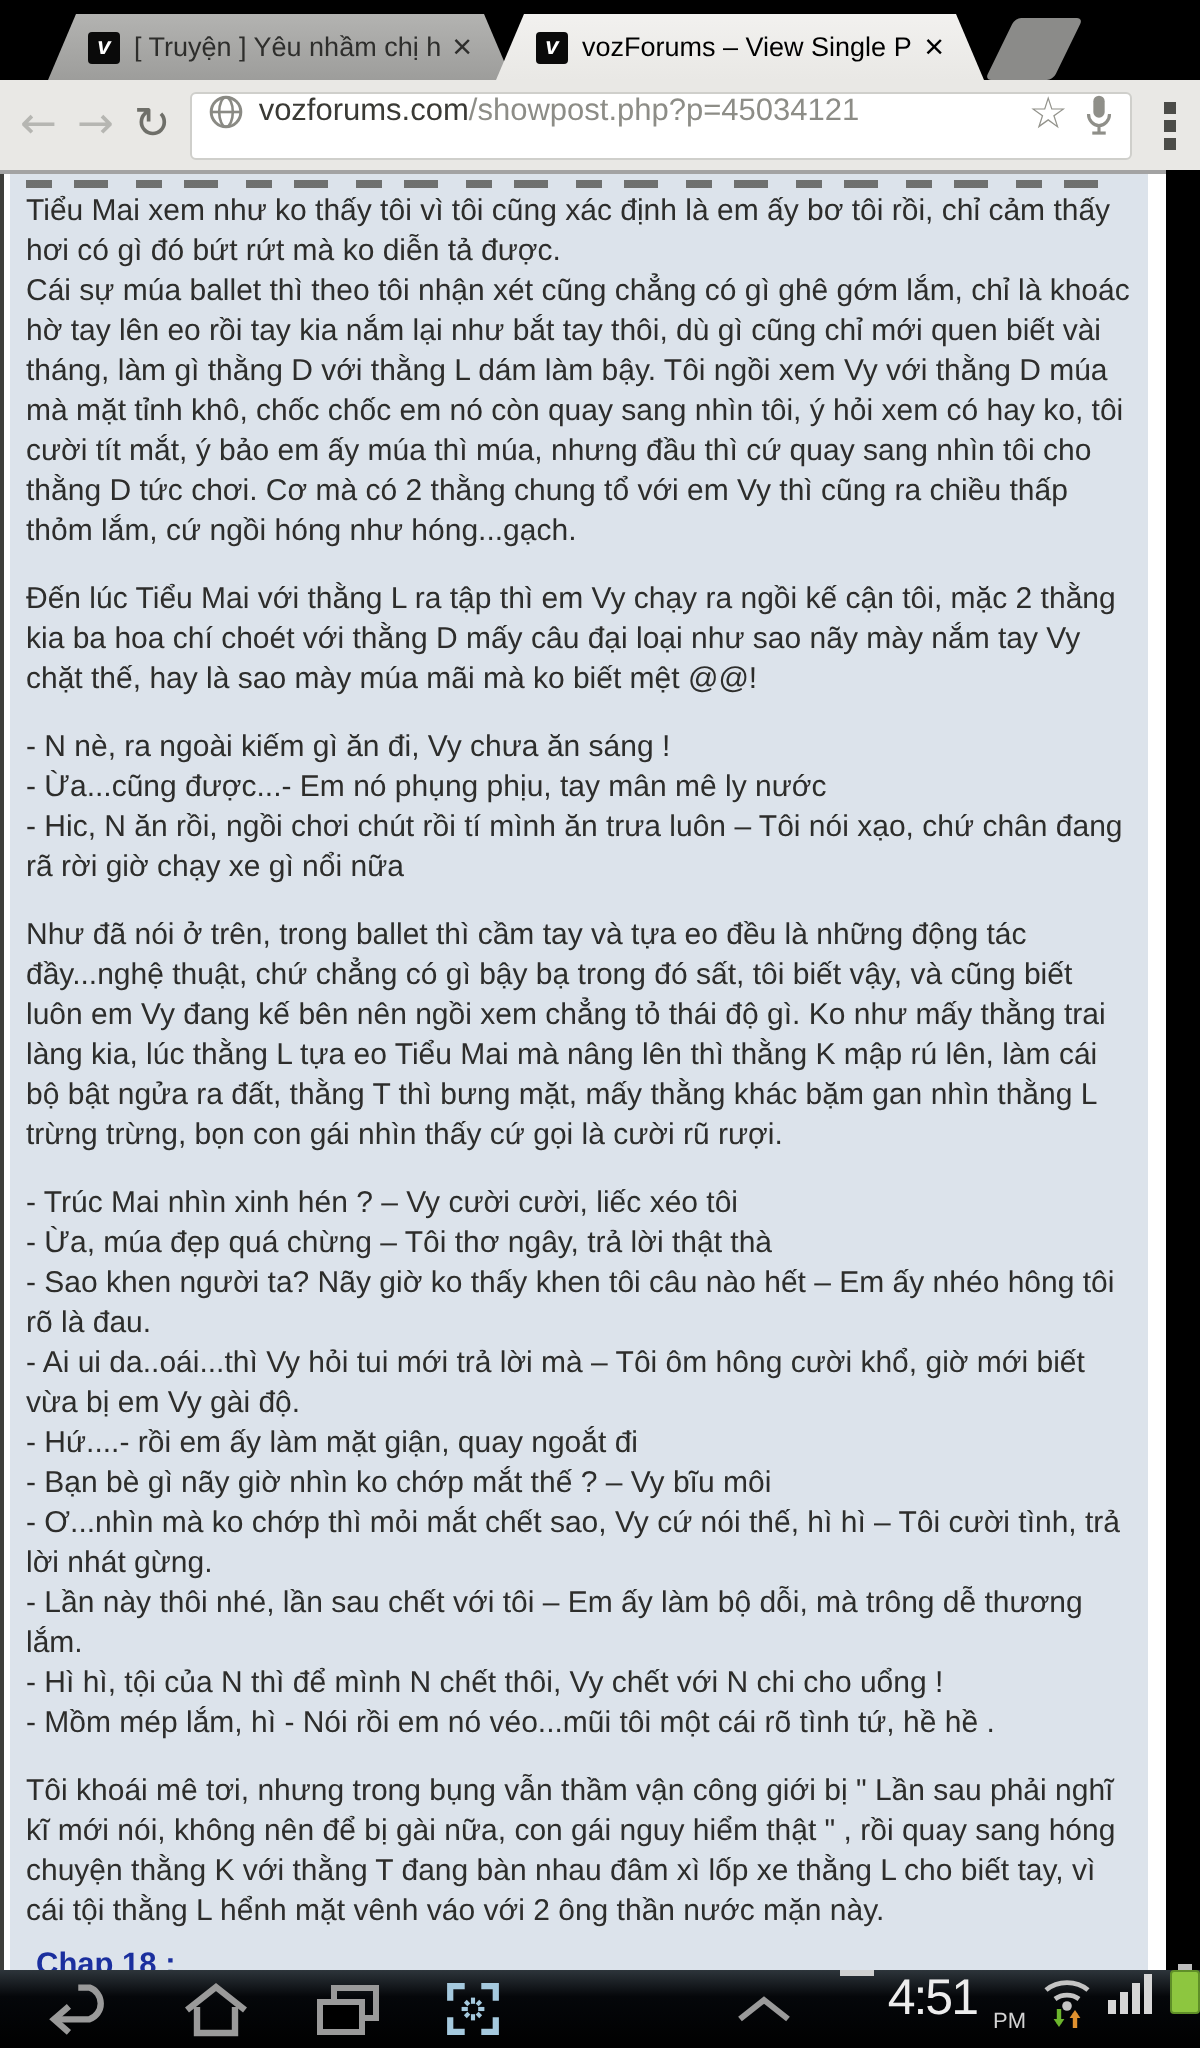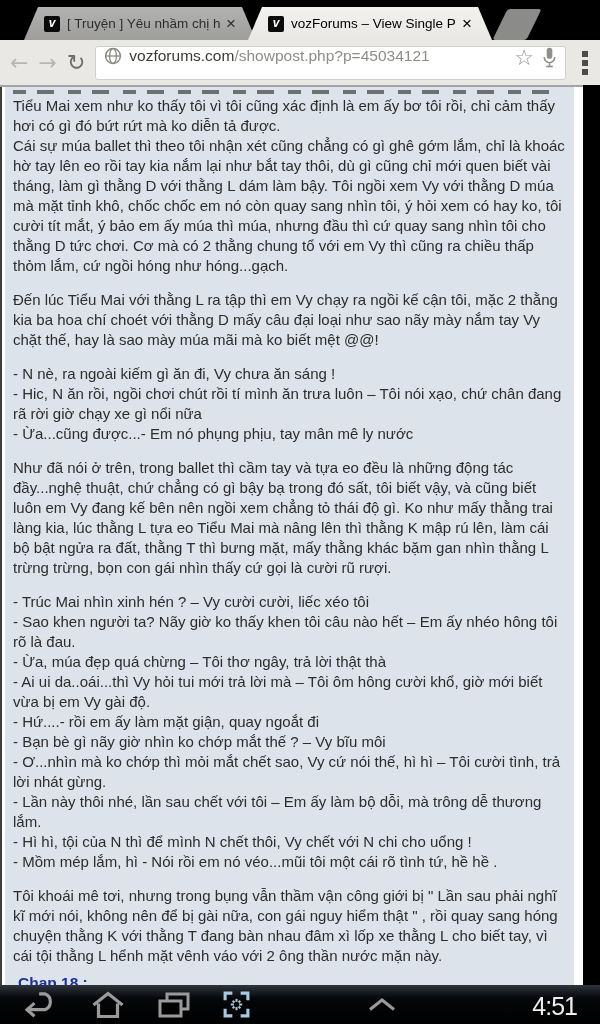--- a/index.html
+++ b/index.html
@@ -50,21 +50,21 @@
   .chap-link { position:absolute; left:13px; bottom:-6px; color:#1b2f9e; font-weight:bold;
                font-size:15.5px; }
 
   
   .navbar { position:absolute; bottom:0; left:0; width:600px; height:39px;
             background:linear-gradient(#2d353b, #05070a 34%, #000 100%);
             display:flex; align-items:center; z-index:4; }
   .nav-left { display:flex; align-items:center; gap:30px; padding-left:22px; }
   .nav-ico { display:block; }
   .chevron-up { margin-left:86px; }
-  .status { position:absolute; right:23px; top:0; height:39px; display:flex; align-items:flex-start; gap:7px;flex-direction:column; }
+  .status { position:absolute; right:0; top:0; height:39px; display:flex; align-items:flex-start; gap:7px; }
   .dash-ico { width:17px; height:3px; background:#cfcfcf; }
   .clock { font-size:25px; color:#ededed; letter-spacing:-1px; font-family:"Liberation Sans", sans-serif; }
   .meridiem { font-size:11px; color:#d3d3d3; margin-left:1px; align-self:flex-end; padding-bottom:7px; }
   .battery { position:relative; width:15px; height:22px; background:#8dc63f; border:1px solid #5f8f28; border-radius:2px; }
   .battery::before { content:""; position:absolute; top:-4px; left:3px; width:7px; height:3px; background:#bdbdbd; }
 </style>
 </head>
 <body>
 
 <div class="window">
@@ -115,30 +115,30 @@
       <div id="post-body">
           <div class="block">
             <div class="line">Tiểu Mai xem như ko thấy tôi vì tôi cũng xác định là em ấy bơ tôi rồi, chỉ cảm thấy hơi có gì đó bứt rứt mà ko diễn tả được.</div>
             <div class="line">Cái sự múa ballet thì theo tôi nhận xét cũng chẳng có gì ghê gớm lắm, chỉ là khoác hờ tay lên eo rồi tay kia nắm lại như bắt tay thôi, dù gì cũng chỉ mới quen biết vài tháng, làm gì thằng D với thằng L dám làm bậy. Tôi ngồi xem Vy với thằng D múa mà mặt tỉnh khô, chốc chốc em nó còn quay sang nhìn tôi, ý hỏi xem có hay ko, tôi cười tít mắt, ý bảo em ấy múa thì múa, nhưng đầu thì cứ quay sang nhìn tôi cho thằng D tức chơi. Cơ mà có 2 thằng chung tổ với em Vy thì cũng ra chiều thấp thỏm lắm, cứ ngồi hóng như hóng...gạch.</div>
           </div>
           <div class="block">
             <div class="line">Đến lúc Tiểu Mai với thằng L ra tập thì em Vy chạy ra ngồi kế cận tôi, mặc 2 thằng kia ba hoa chí choét với thằng D mấy câu đại loại như sao nãy mày nắm tay Vy chặt thế, hay là sao mày múa mãi mà ko biết mệt @@!</div>
           </div>
           <div class="block">
             <div class="line">- N nè, ra ngoài kiếm gì ăn đi, Vy chưa ăn sáng !</div>
+            <div class="line">- Ừa...cũng được...- Em nó phụng phịu, tay mân mê ly nước</div>
             <div class="line">- Hic, N ăn rồi, ngồi chơi chút rồi tí mình ăn trưa luôn – Tôi nói xạo, chứ chân đang rã rời giờ chạy xe gì nổi nữa</div>
-            <div class="line">- Ừa...cũng được...- Em nó phụng phịu, tay mân mê ly nước</div>
           </div>
           <div class="block">
             <div class="line">Như đã nói ở trên, trong ballet thì cầm tay và tựa eo đều là những động tác đầy...nghệ thuật, chứ chẳng có gì bậy bạ trong đó sất, tôi biết vậy, và cũng biết luôn em Vy đang kế bên nên ngồi xem chẳng tỏ thái độ gì. Ko như mấy thằng trai làng kia, lúc thằng L tựa eo Tiểu Mai mà nâng lên thì thằng K mập rú lên, làm cái bộ bật ngửa ra đất, thằng T thì bưng mặt, mấy thằng khác bặm gan nhìn thằng L trừng trừng, bọn con gái nhìn thấy cứ gọi là cười rũ rượi.</div>
           </div>
           <div class="block">
             <div class="line">- Trúc Mai nhìn xinh hén ? – Vy cười cười, liếc xéo tôi</div>
+            <div class="line">- Ừa, múa đẹp quá chừng – Tôi thơ ngây, trả lời thật thà</div>
             <div class="line">- Sao khen người ta? Nãy giờ ko thấy khen tôi câu nào hết – Em ấy nhéo hông tôi rõ là đau.</div>
-            <div class="line">- Ừa, múa đẹp quá chừng – Tôi thơ ngây, trả lời thật thà</div>
             <div class="line">- Ai ui da..oái...thì Vy hỏi tui mới trả lời mà – Tôi ôm hông cười khổ, giờ mới biết vừa bị em Vy gài độ.</div>
             <div class="line">- Hứ....- rồi em ấy làm mặt giận, quay ngoắt đi</div>
             <div class="line">- Bạn bè gì nãy giờ nhìn ko chớp mắt thế ? – Vy bĩu môi</div>
             <div class="line">- Ơ...nhìn mà ko chớp thì mỏi mắt chết sao, Vy cứ nói thế, hì hì – Tôi cười tình, trả lời nhát gừng.</div>
             <div class="line">- Lần này thôi nhé, lần sau chết với tôi – Em ấy làm bộ dỗi, mà trông dễ thương lắm.</div>
             <div class="line">- Hì hì, tội của N thì để mình N chết thôi, Vy chết với N chi cho uổng !</div>
             <div class="line">- Mồm mép lắm, hì - Nói rồi em nó véo...mũi tôi một cái rõ tình tứ, hề hề .</div>
           </div>
           <div class="block">
             <div class="line">Tôi khoái mê tơi, nhưng trong bụng vẫn thầm vận công giới bị " Lần sau phải nghĩ kĩ mới nói, không nên để bị gài nữa, con gái nguy hiểm thật " , rồi quay sang hóng chuyện thằng K với thằng T đang bàn nhau đâm xì lốp xe thằng L cho biết tay, vì cái tội thằng L hểnh mặt vênh váo với 2 ông thần nước mặn này.</div>

